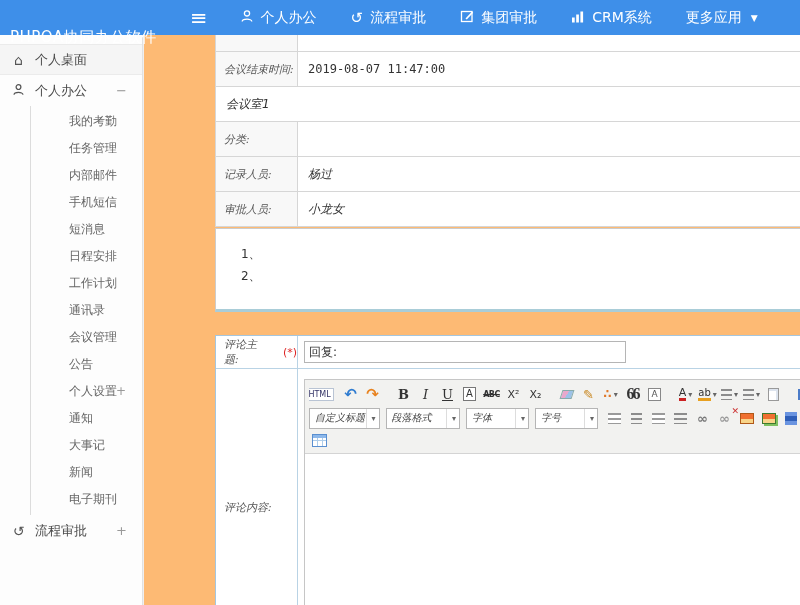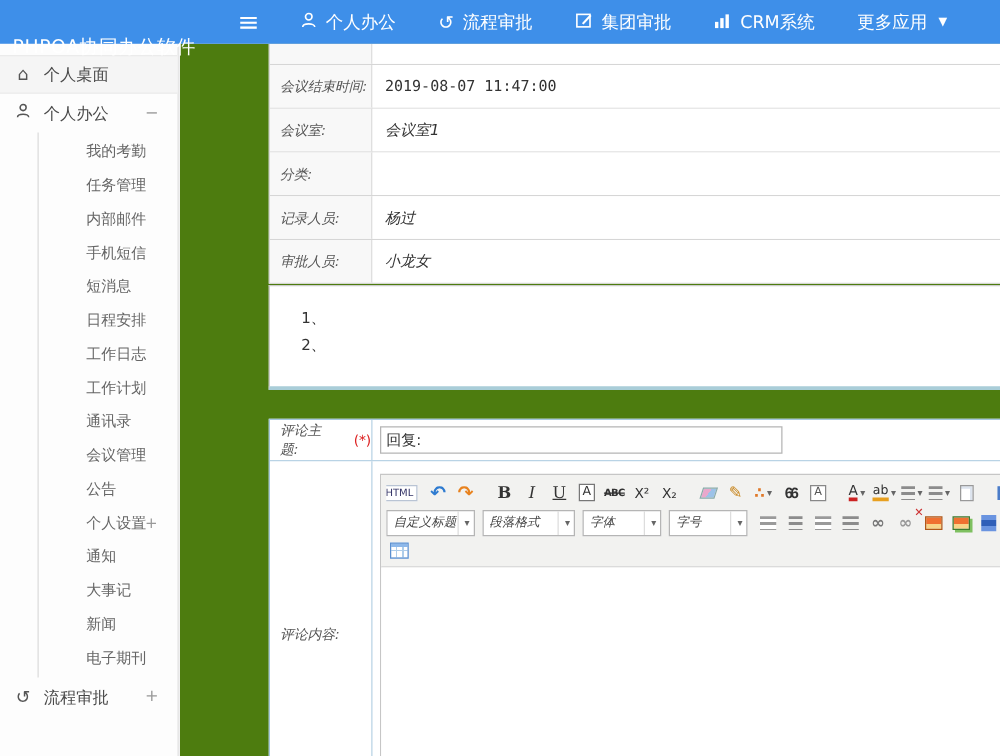--- a/index.html
+++ b/index.html
@@ -23,21 +23,21 @@
   .side-row { height:31px; display:flex; align-items:center; gap:9px; padding-left:11px;
               font-size:13px; color:#4a4a4a; cursor:pointer; }
   .side-desktop { background:#f5f5f5; border-top:1px solid #ebebeb; border-bottom:1px solid #ebebeb; }
   .side-row .sicon { width:15px; text-align:center; color:#555; font-size:14px; }
   .side-row .toggle { margin-left:auto; margin-right:15px; color:#999; font-size:13px; }
   .side-sub { list-style:none; margin-left:30px; border-left:1px solid #dcdcdc; padding:2px 0; }
   .side-sub li { height:27px; line-height:27px; padding-left:38px; font-size:12px; color:#666;
                  cursor:pointer; position:relative; white-space:nowrap; }
   .side-sub li .plus { position:absolute; right:16px; color:#999; }
   
-  .main { position:absolute; left:144px; top:35px; right:0; bottom:0; background:#4d7c0f; overflow:hidden; }
+  .main { position:absolute; left:144px; top:35px; right:0; bottom:0; background:#fdba74; overflow:hidden; }
   .ftable { position:absolute; left:71px; top:0; width:600px; background:#fff;
             border-left:1px solid #d6d6d6; }
   .trow { display:flex; height:35px; border-bottom:1px solid #d6d6d6; }
   .trow.partial { height:17px; }
   .tlabel { width:82px; background:#f8f8f8; border-right:1px solid #d6d6d6; display:flex;
             align-items:center; padding-left:8px; font-size:11px; color:#555; font-style:italic; }
   .tvalue { flex:1; background:#fff; display:flex; align-items:center; padding-left:10px;
             font-size:12px; color:#333; font-style:italic; }
   .tvalue.mono { font-family:"DejaVu Sans Mono","Liberation Mono",monospace; font-style:normal; }
   .content-box { position:absolute; left:71px; top:193px; width:600px; height:84px; background:#fff;
@@ -65,21 +65,21 @@
   .sep { width:1px; height:15px; background:#d3d3d3; margin:0 4px; }
   .b-html { font-size:8px; color:#336; border:1px solid #b9c4d4; background:#fff; padding:1px 2px;text-align:right; }
   .b-undo { color:#2e7bd0; font-size:15px; font-weight:bold; }
   .b-redo { color:#e8821e; font-size:15px; font-weight:bold; }
   .b-bold { font-weight:bold; font-family:"DejaVu Serif","Liberation Serif",serif; font-size:13px; }
   .b-ital { font-style:italic; font-family:"DejaVu Serif","Liberation Serif",serif; font-size:13px; }
   .b-und  { text-decoration:underline; font-family:"DejaVu Serif","Liberation Serif",serif; font-size:13px; }
   .b-boxa { border:1px solid #777; padding:0 2px; font-size:10px; line-height:12px; background:#fff; }
   .b-strike { text-decoration:line-through; font-size:8px; font-weight:bold; letter-spacing:-0.5px; }
   .b-suptxt { font-size:11px; }
-  .b-quote { font-family:Liberation Sans, sans-serif; font-weight:bold; font-size:12px; letter-spacing:-2px; }
+  .b-quote { font-family:Liberation Serif, serif; font-weight:bold; font-size:16px; letter-spacing:-2px; }
   .eraser { width:12px; height:9px; border:1px solid #8aa; transform:skewX(-18deg);
             background:linear-gradient(110deg,#e8a8cc 50%,#9cc2e8 50%); }
   .brushg { color:#c8861e; font-size:13px; }
   .palette { color:#e07828; font-size:12px; font-weight:bold; }
   .boxT { border:1px solid #888; width:13px; height:13px; font-size:9px; display:flex;
           align-items:center; justify-content:center; background:#fff; color:#555; }
   .fore { border-bottom:3px solid #cc2222; line-height:11px; font-size:11px; }
   .hilite { border-bottom:3px solid #e8a020; line-height:11px; font-size:10px; }
   .dcaret { font-size:8px; color:#666; margin-left:2px; }
   .bars { width:13px; height:11px;
@@ -162,21 +162,20 @@
     <span>个人办公</span>
     <span class="toggle">−</span>
   </div>
   <ul class="side-sub">
     <li><span>我的考勤</span></li>
     <li><span>任务管理</span></li>
     <li><span>内部邮件</span></li>
     <li><span>手机短信</span></li>
     <li><span>短消息</span></li>
     <li><span>日程安排</span></li>
-    <li><span>工作日志</span></li>
     <li><span>工作计划</span></li>
     <li><span>通讯录</span></li>
     <li><span>会议管理</span></li>
     <li><span>公告</span></li>
     <li><span>个人设置</span><span class="plus">+</span></li>
     <li><span>通知</span></li>
     <li><span>大事记</span></li>
     <li><span>新闻</span></li>
     <li><span>电子期刊</span></li>
   </ul>
@@ -192,21 +191,20 @@
   <div class="ftable">
     <div class="trow partial">
       <div class="tlabel"></div>
       <div class="tvalue"></div>
     </div>
     <div class="trow">
       <div class="tlabel">会议结束时间:</div>
       <div class="tvalue mono">2019-08-07 11:47:00</div>
     </div>
     <div class="trow">
-      <div class="tlabel">会议室:</div>
       <div class="tvalue">会议室1</div>
     </div>
     <div class="trow">
       <div class="tlabel">分类:</div>
       <div class="tvalue"></div>
     </div>
     <div class="trow">
       <div class="tlabel">记录人员:</div>
       <div class="tvalue">杨过</div>
     </div>

